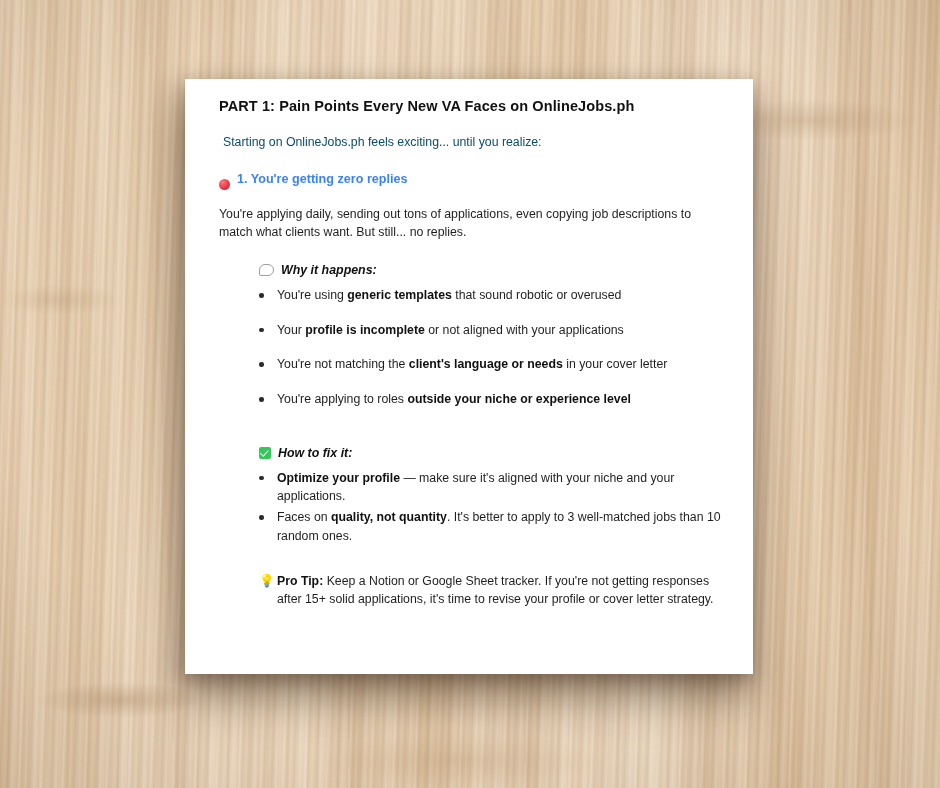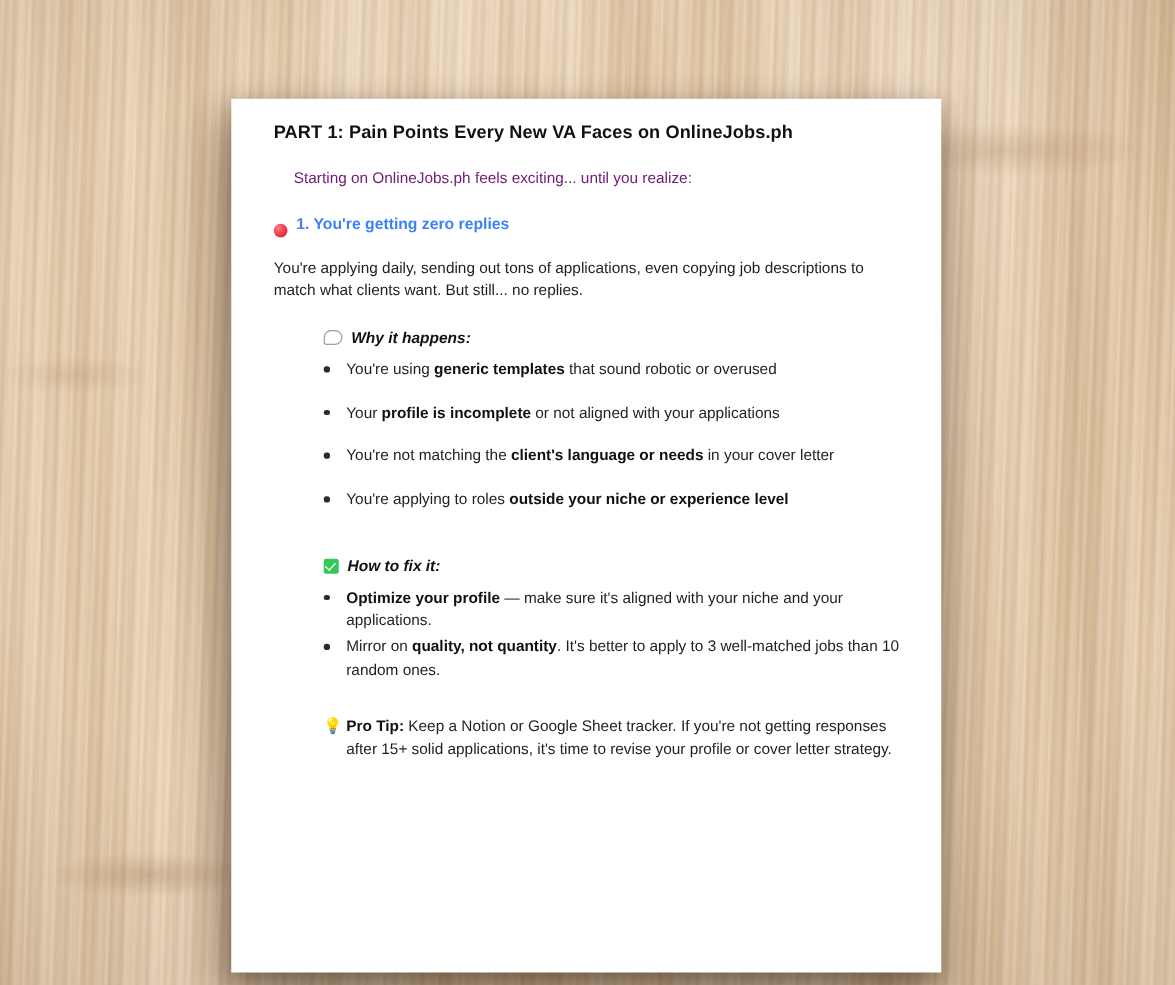--- a/index.html
+++ b/index.html
@@ -75,21 +75,21 @@
     inset: 0;
     background: radial-gradient(ellipse 95% 85% at 50% 45%, rgba(0,0,0,0) 55%, rgba(90,60,35,0.16) 100%);
   }
 
   
   .sheet {
     position: absolute;
     left: 185px;
     top: 79px;
     width: 568px;
-    height: 699px;
+    height: 595px;
     background: #ffffff;
     box-shadow:
       0 26px 40px rgba(60,40,24,0.42),
       0 6px 14px rgba(60,40,24,0.28),
       -10px 10px 26px rgba(60,40,24,0.18);
   }
   .sheet-inner {
     position: absolute;
     left: 34px;
     top: 17px;
@@ -102,22 +102,22 @@
     font-weight: bold;
     letter-spacing: 0.1px;
     margin: 0 0 0px 0;
     line-height: 1.4;
     color: #111;
   }
 
   p.lead {
     font-size: 12.3px;
     line-height: 1.5;
-    margin: 17px 0 0 16px;
-    color: #701a75;
+    margin: 17px 0 0 4px;
+    color: #0c4a6e;
   }
 
   .pain-heading {
     font-size: 12.6px;
     font-weight: bold;
     margin: 18px 0 0 0;
     line-height: 1.5;
     color: #3b82f6;
     display: flex;
     align-items: flex-end;
@@ -268,21 +268,21 @@
 
       <div class="spacer-lg"></div>
 
       <div class="sub-heading">
         <span class="check-icon"></span>
         <span>How to fix it:</span>
       </div>
 
       <ul class="bullets tight">
         <li><span></span><b>Optimize your profile</b><span> — make sure it's aligned with your niche and your applications.</span></li>
-        <li><span>Mirror on </span><b>quality, not quantity</b><span>. It's better to apply to 3 well-matched jobs than 10 random ones.</span></li>
+        <li><span>Faces on </span><b>quality, not quantity</b><span>. It's better to apply to 3 well-matched jobs than 10 random ones.</span></li>
       </ul>
 
       <p class="protip">
         <span class="bulb">💡</span><b>Pro Tip:</b><span> Keep a Notion or Google Sheet tracker. If you're not getting responses after 15+ solid applications, it's time to revise your profile or cover letter strategy.</span>
       </p>
 
     </div>
   </div>
 </div>
 

